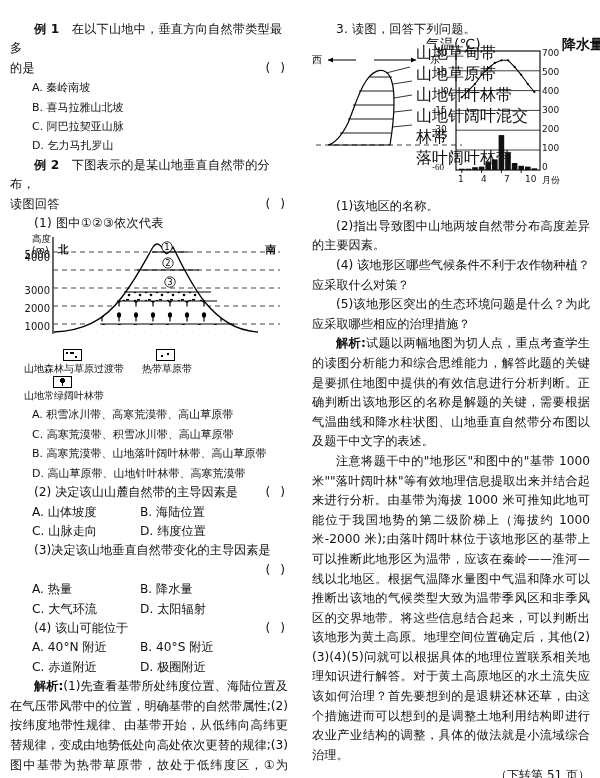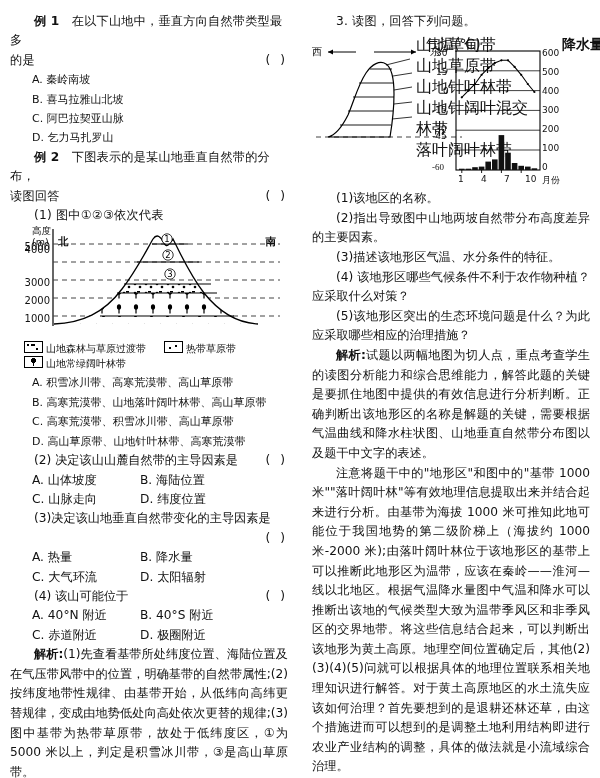--- a/index.html
+++ b/index.html
@@ -3,21 +3,21 @@
 <meta charset="utf-8">
 <style>
   html,body{margin:0;padding:0;}
   body{
     width:600px;height:778px;
     background:#ffffff;
     font-family:"DejaVu Sans","Liberation Sans",sans-serif;
     color:#111;
     overflow:hidden;
   }
-  .page{position:relative;width:600px;height:778px;box-sizing:border-box;padding:12px 10px 4px 10px;}
+  .page{position:relative;width:600px;height:778px;box-sizing:border-box;padding:20px 10px 4px 10px;}
   .cols{display:flex;width:100%;height:100%;box-sizing:border-box;}
   .col{width:50%;box-sizing:border-box;}
   .col-left{padding-right:12px;}
   .col-right{padding-left:12px;}
 
   .ln{font-size:12.2px;line-height:19.4px;letter-spacing:.2px;margin:0;}
   .ind{text-indent:24px;}
   .opt{margin:0;font-size:11px;line-height:19.4px;padding-left:22px;}
   .brk{float:right;letter-spacing:3px;}
   .q{margin:0;font-size:12.2px;line-height:19.4px;}
@@ -28,21 +28,21 @@
 
   
   .figA{position:relative;width:268px;height:112px;margin:2px 0 2px 2px;}
   .figA .ytitle{position:absolute;left:0;top:-2px;font-size:9.5px;line-height:11px;margin-left:20px;}
   .figA .dirN{position:absolute;left:46px;top:8px;font-size:10.5px;font-weight:bold;}
   .figA .dirS{position:absolute;right:4px;top:8px;font-size:10.5px;font-weight:bold;}
   .figA .ytick{position:absolute;left:8px;font-size:10px;width:30px;text-align:right;}
   .legend{font-size:10px;line-height:15px;margin:1px 0 2px 14px;}
   .legend .sw{display:inline-block;width:17px;height:10px;border:1px solid #000;vertical-align:-1px;margin-right:3px;position:relative;overflow:hidden;background:#fff;}
   .legend .lgrow{display:flex;align-items:center;gap:4px;}
-  .legend .lgitem{display:flex;margin-right:14px;}
+  .legend .lgitem{display:flex;align-items:center;margin-right:14px;flex-direction:column;}
 
   
   .figB{position:relative;width:276px;height:100px;margin:4px 0 0 0;}
   .figB .wlab{position:absolute;left:0;top:6px;font-size:10px;}
   .figB .elab{position:absolute;left:118px;top:6px;font-size:10px;}
 
   
   .figC{position:relative;width:170px;height:150px;}
   .figC .axtitle{position:absolute;font-size:14px;white-space:nowrap;}
   .figC .tk{position:absolute;font-size:9px;}
@@ -174,22 +174,22 @@
         <div class="lgitem">
           <span class="sw" style="background:
                   radial-gradient(ellipse 2.2px 3px at 8.5px 3.6px,#000 99%,transparent 100%),
                   linear-gradient(#000,#000) 7.8px 5px/1.4px 4px no-repeat,#fff;"></span>
           <span>山地常绿阔叶林带</span>
         </div>
       </div>
     </div>
 
     <p class="opt">A. 积雪冰川带、高寒荒漠带、高山草原带</p>
+    <p class="opt">C. 高寒荒漠带、积雪冰川带、高山草原带</p>
     <p class="opt">B. 高寒荒漠带、山地落叶阔叶林带、高山草原带</p>
-    <p class="opt">C. 高寒荒漠带、积雪冰川带、高山草原带</p>
     <p class="opt">D. 高山草原带、山地针叶林带、高寒荒漠带</p>
 
     <p class="q ind">
       <span class="brk">(    )</span>
       <span>(2) 决定该山山麓自然带的主导因素是</span>
     </p>
     <div class="twocolopt">
       <span>A. 山体坡度</span>
       <span>B. 海陆位置</span>
     </div>
@@ -279,21 +279,21 @@
         <div class="axtitle" style="left:116px;top:0;font-weight:bold;margin-left:28px;">降水量</div>
 
         <div class="tk" style="left:18px;top:12px;">30</div>
         <div class="tk" style="left:18px;top:31px;">15</div>
         <div class="tk" style="left:25px;top:50px;">0</div>
         <div class="tk" style="left:14px;top:69px;">-15</div>
         <div class="tk" style="left:14px;top:88px;">-30</div>
         <div class="tk" style="left:14px;top:95px;">-45</div>
         <div class="tk" style="left:14px;top:126px;font-family:Liberation Serif, serif;">-60</div>
 
-        <div class="tk" style="left:124px;top:12px;">600</div>
+        <div class="tk" style="left:124px;top:12px;">700</div>
         <div class="tk" style="left:124px;top:31px;">500</div>
         <div class="tk" style="left:124px;top:50px;">400</div>
         <div class="tk" style="left:124px;top:69px;">300</div>
         <div class="tk" style="left:124px;top:88px;">200</div>
         <div class="tk" style="left:124px;top:107px;">100</div>
         <div class="tk" style="left:124px;top:126px;">0</div>
 
         <div class="mk" style="left:40px;top:138px;">1</div>
         <div class="mk" style="left:63px;top:138px;">4</div>
         <div class="mk" style="left:86px;top:138px;">7</div>
@@ -346,21 +346,20 @@
             <line x1="63.6" y1="134" x2="63.6" y2="137"></line>
             <line x1="83.4" y1="134" x2="83.4" y2="137"></line>
             <line x1="103.2" y1="134" x2="103.2" y2="137"></line>
           </g>
         </svg>
       </div>
     </div>
 
     <p class="q ind">(1)该地区的名称。</p>
     <p class="para">(2)指出导致图中山地两坡自然带分布高度差异的主要因素。</p>
-    <p class="para">(3)描述该地形区气温、水分条件的特征。</p>
     <p class="para">(4) 该地形区哪些气候条件不利于农作物种植？应采取什么对策？</p>
     <p class="para">(5)该地形区突出的生态环境问题是什么？为此应采取哪些相应的治理措施？</p>
 
     <p class="para"><b>解析:</b><span>试题以两幅地图为切人点，重点考查学生的读图分析能力和综合思维能力，解答此题的关键是要抓住地图中提供的有效信息进行分析判断。正确判断出该地形区的名称是解题的关键，需要根据气温曲线和降水柱状图、山地垂直自然带分布图以及题干中文字的表述。</span></p>
     <p class="para">注意将题干中的"地形区"和图中的"基带 1000 米""落叶阔叶林"等有效地理信息提取出来并结合起来进行分析。由基带为海拔 1000 米可推知此地可能位于我国地势的第二级阶梯上（海拔约 1000 米-2000 米);由落叶阔叶林位于该地形区的基带上可以推断此地形区为温带，应该在秦岭——淮河—线以北地区。根据气温降水量图中气温和降水可以推断出该地的气候类型大致为温带季风区和非季风区的交界地带。将这些信息结合起来，可以判断出该地形为黄土高原。地理空间位置确定后，其他(2)(3)(4)(5)问就可以根据具体的地理位置联系相关地理知识进行解答。对于黄土高原地区的水土流失应该如何治理？首先要想到的是退耕还林还草，由这个措施进而可以想到的是调整土地利用结构即进行农业产业结构的调整，具体的做法就是小流域综合治理。</p>
 
     <p class="tail">（下转第 51 页）</p>
   </div>
 
 </div>

